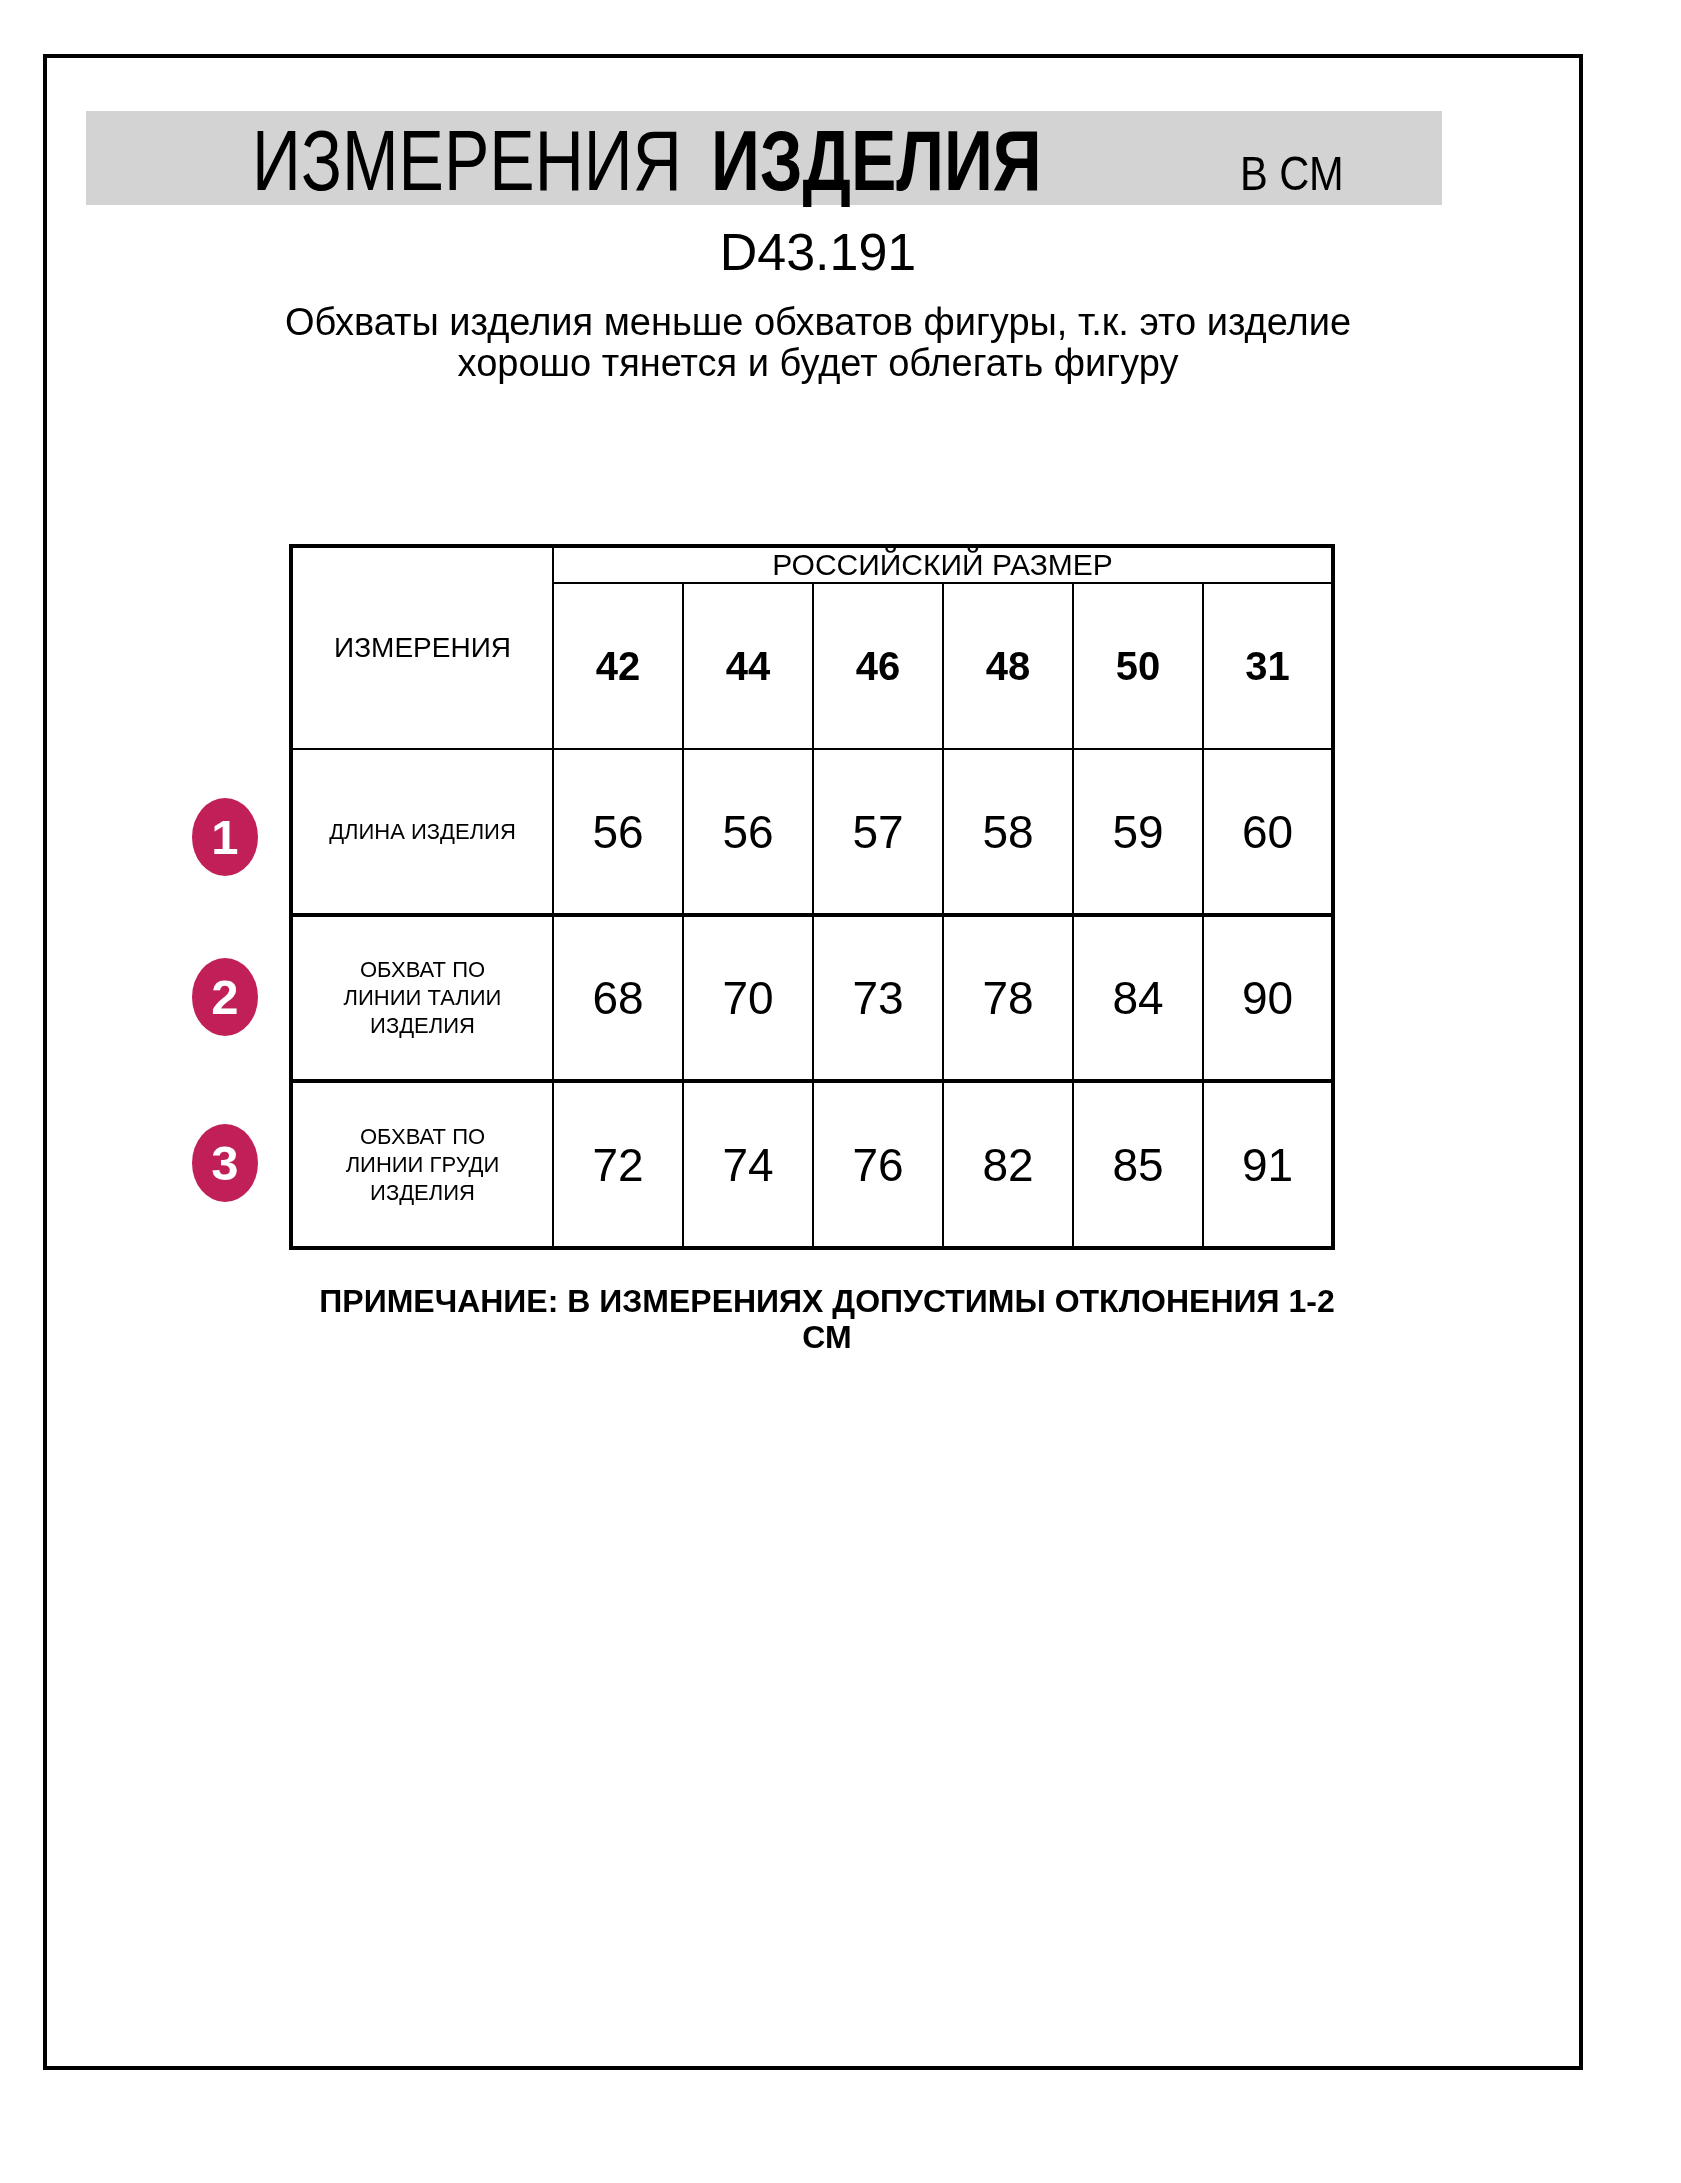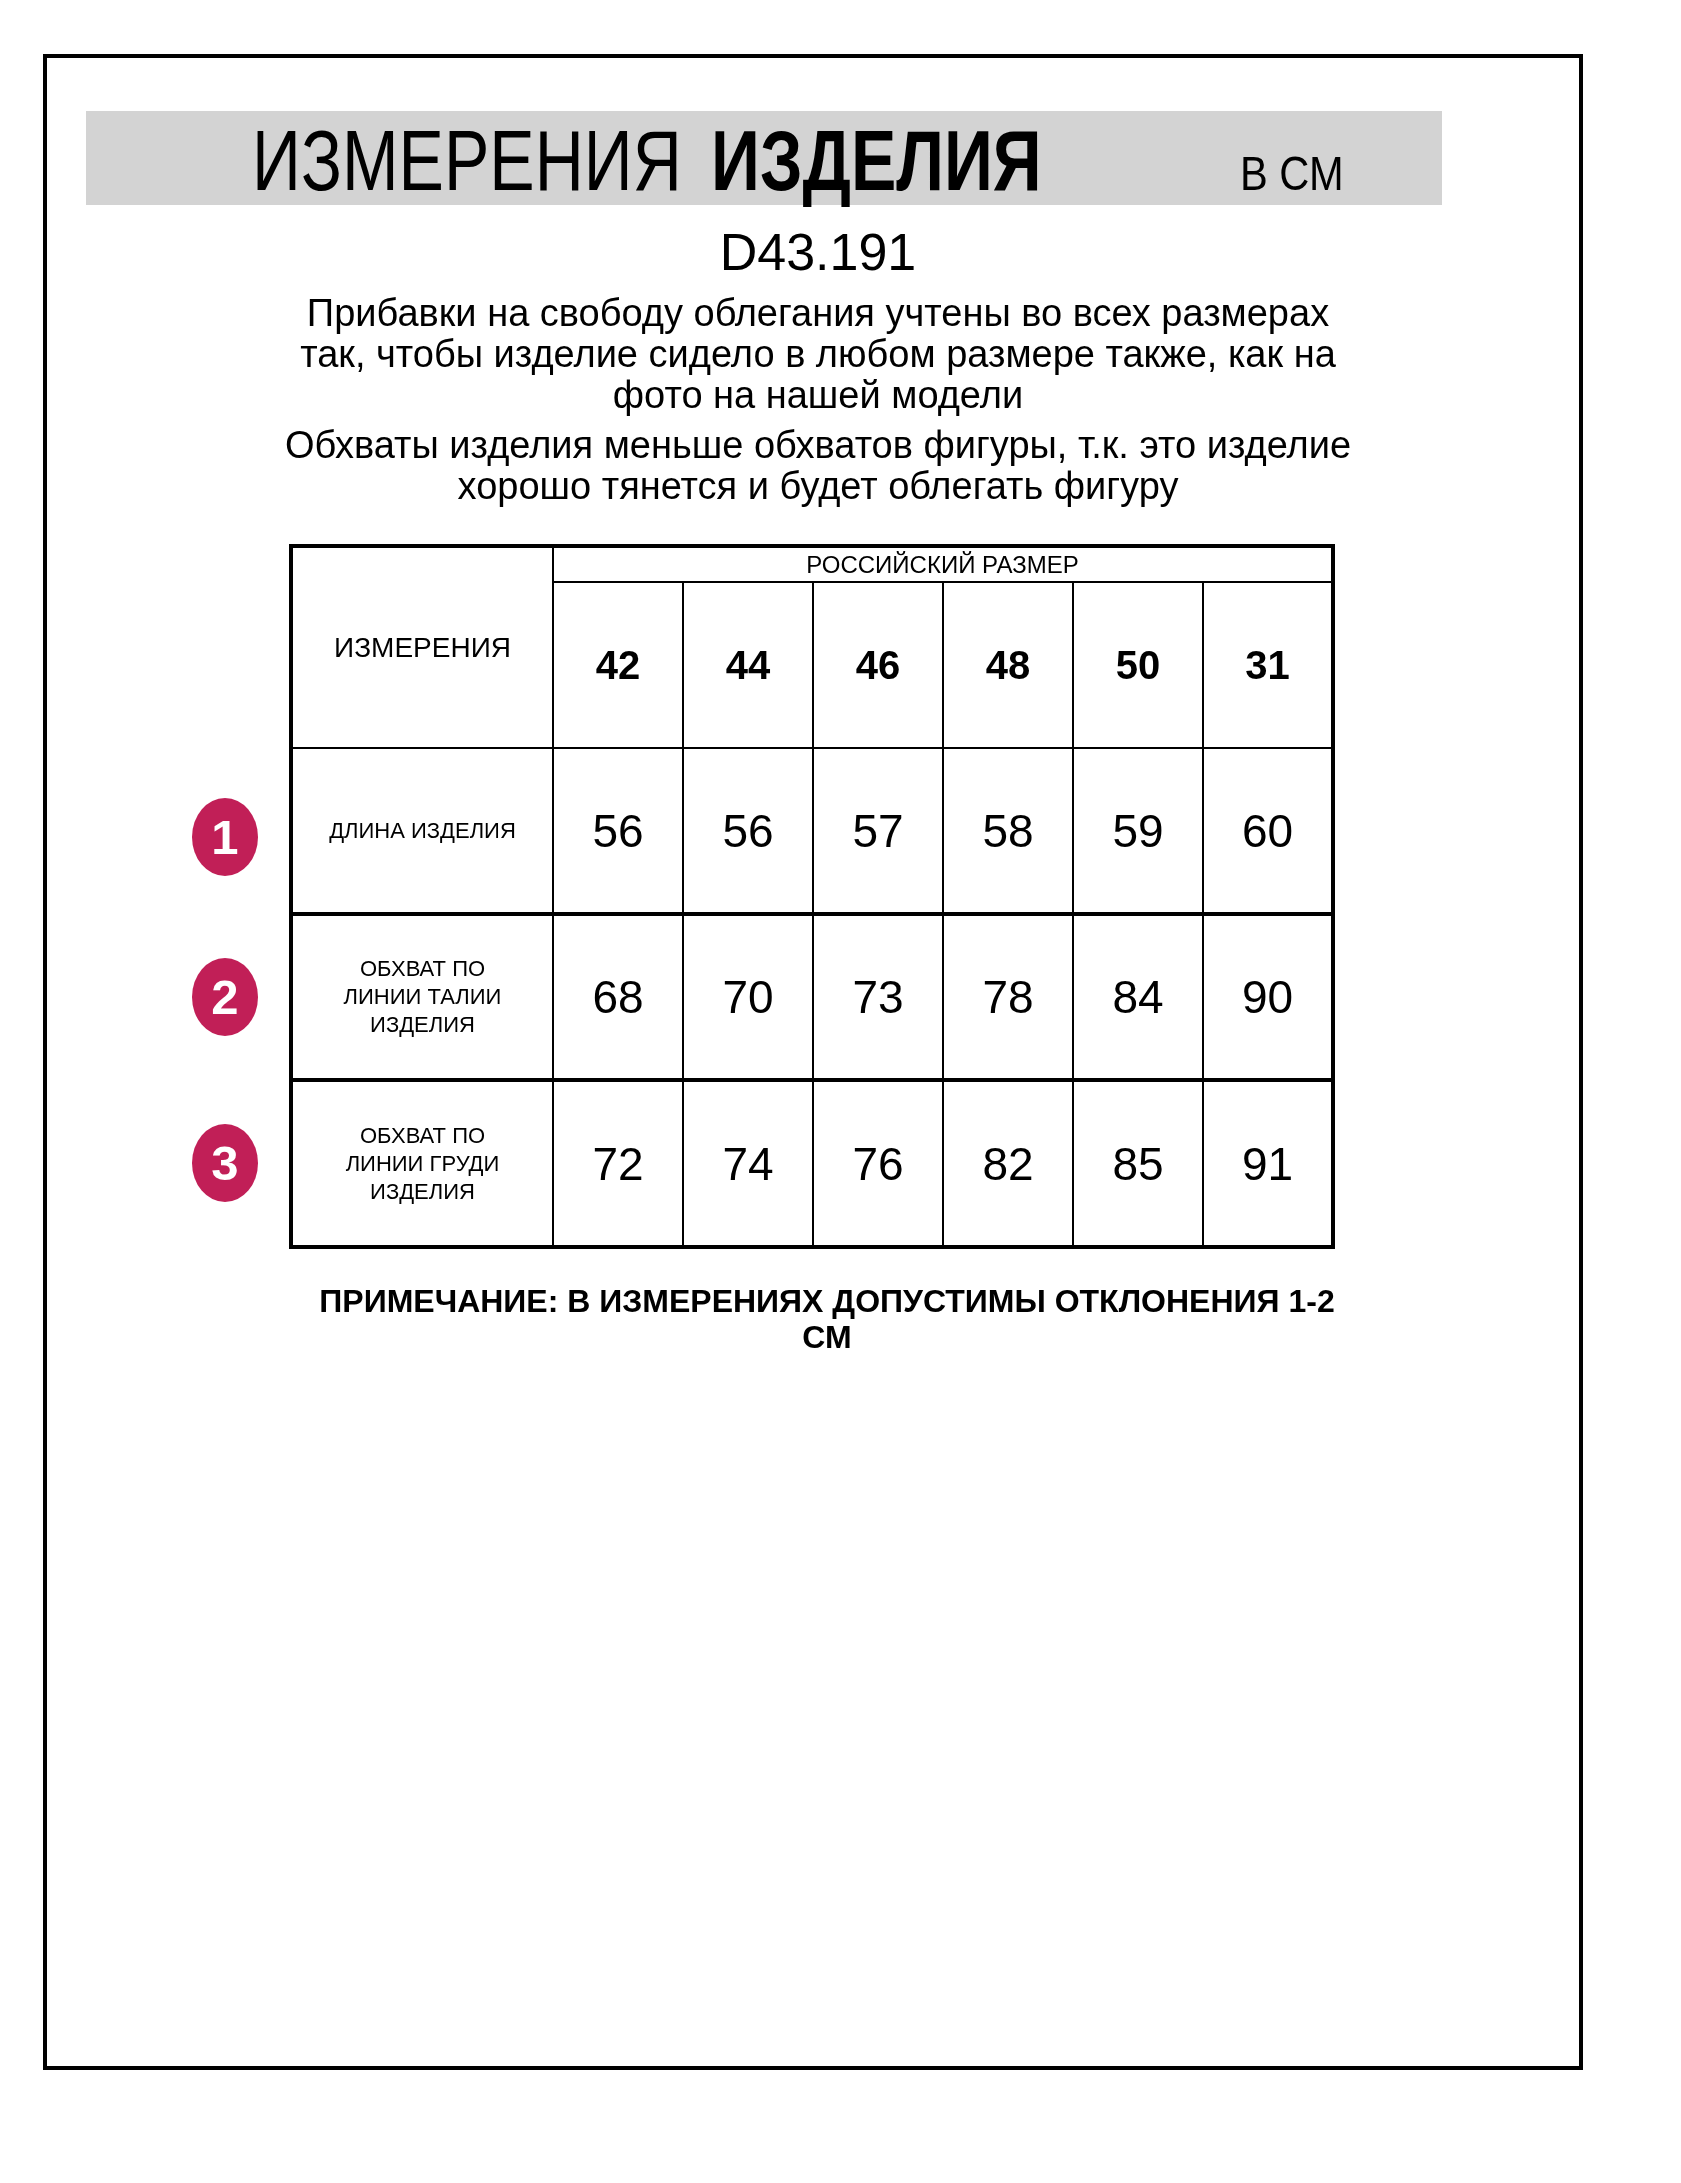--- a/index.html
+++ b/index.html
@@ -66,21 +66,21 @@
     border: 4px solid #000;
   }
   table.size-table td {
     border: 2px solid #000;
     padding: 0;
     text-align: center;
     vertical-align: middle;
     overflow: hidden;
   }
   td.corner-label   { font-size: 28px; border-bottom-width: 4.6px; }
-  td.size-region    { font-size: 24px; }
+  td.size-region    { font-size: 30px; }
   td.size-num       { font-size: 40px; font-weight: bold; border-bottom-width: 4.6px; border-radius: 29px; }
   tr.thick-bottom td { border-bottom-width: 4.6px; }
   td.row-label      { font-size: 22px; line-height: 28px; }
   td.row-label.padded { padding: 0 40px; }
   td.value          { font-size: 46px; }
 
   
   .badge {
     position: absolute; left: 192px;
     width: 66px; height: 78px;
@@ -108,25 +108,20 @@
 
 <div class="header-bar">
   <div class="title-line">
     <span class="title-word">ИЗМЕРЕНИЯ</span><span class="title-word bold">ИЗДЕЛИЯ</span><span class="title-units">В СМ</span>
   </div>
 </div>
 
 <div class="model-code">D43.191</div>
 
 <div class="intro">
-  <div class="para1">
-    <div>Прибавки на свободу облегания учтены во всех размерах</div>
-    <div>так, чтобы изделие сидело в любом размере также, как на</div>
-    <div>фото на нашей модели</div>
-  </div>
   <div class="para2">
     <div>Обхваты изделия меньше обхватов фигуры, т.к. это изделие</div>
     <div>хорошо тянется и будет облегать фигуру</div>
   </div>
 </div>
 
 <table class="size-table">
   <colgroup>
     <col style="width:262px">
     <col style="width:130px">

